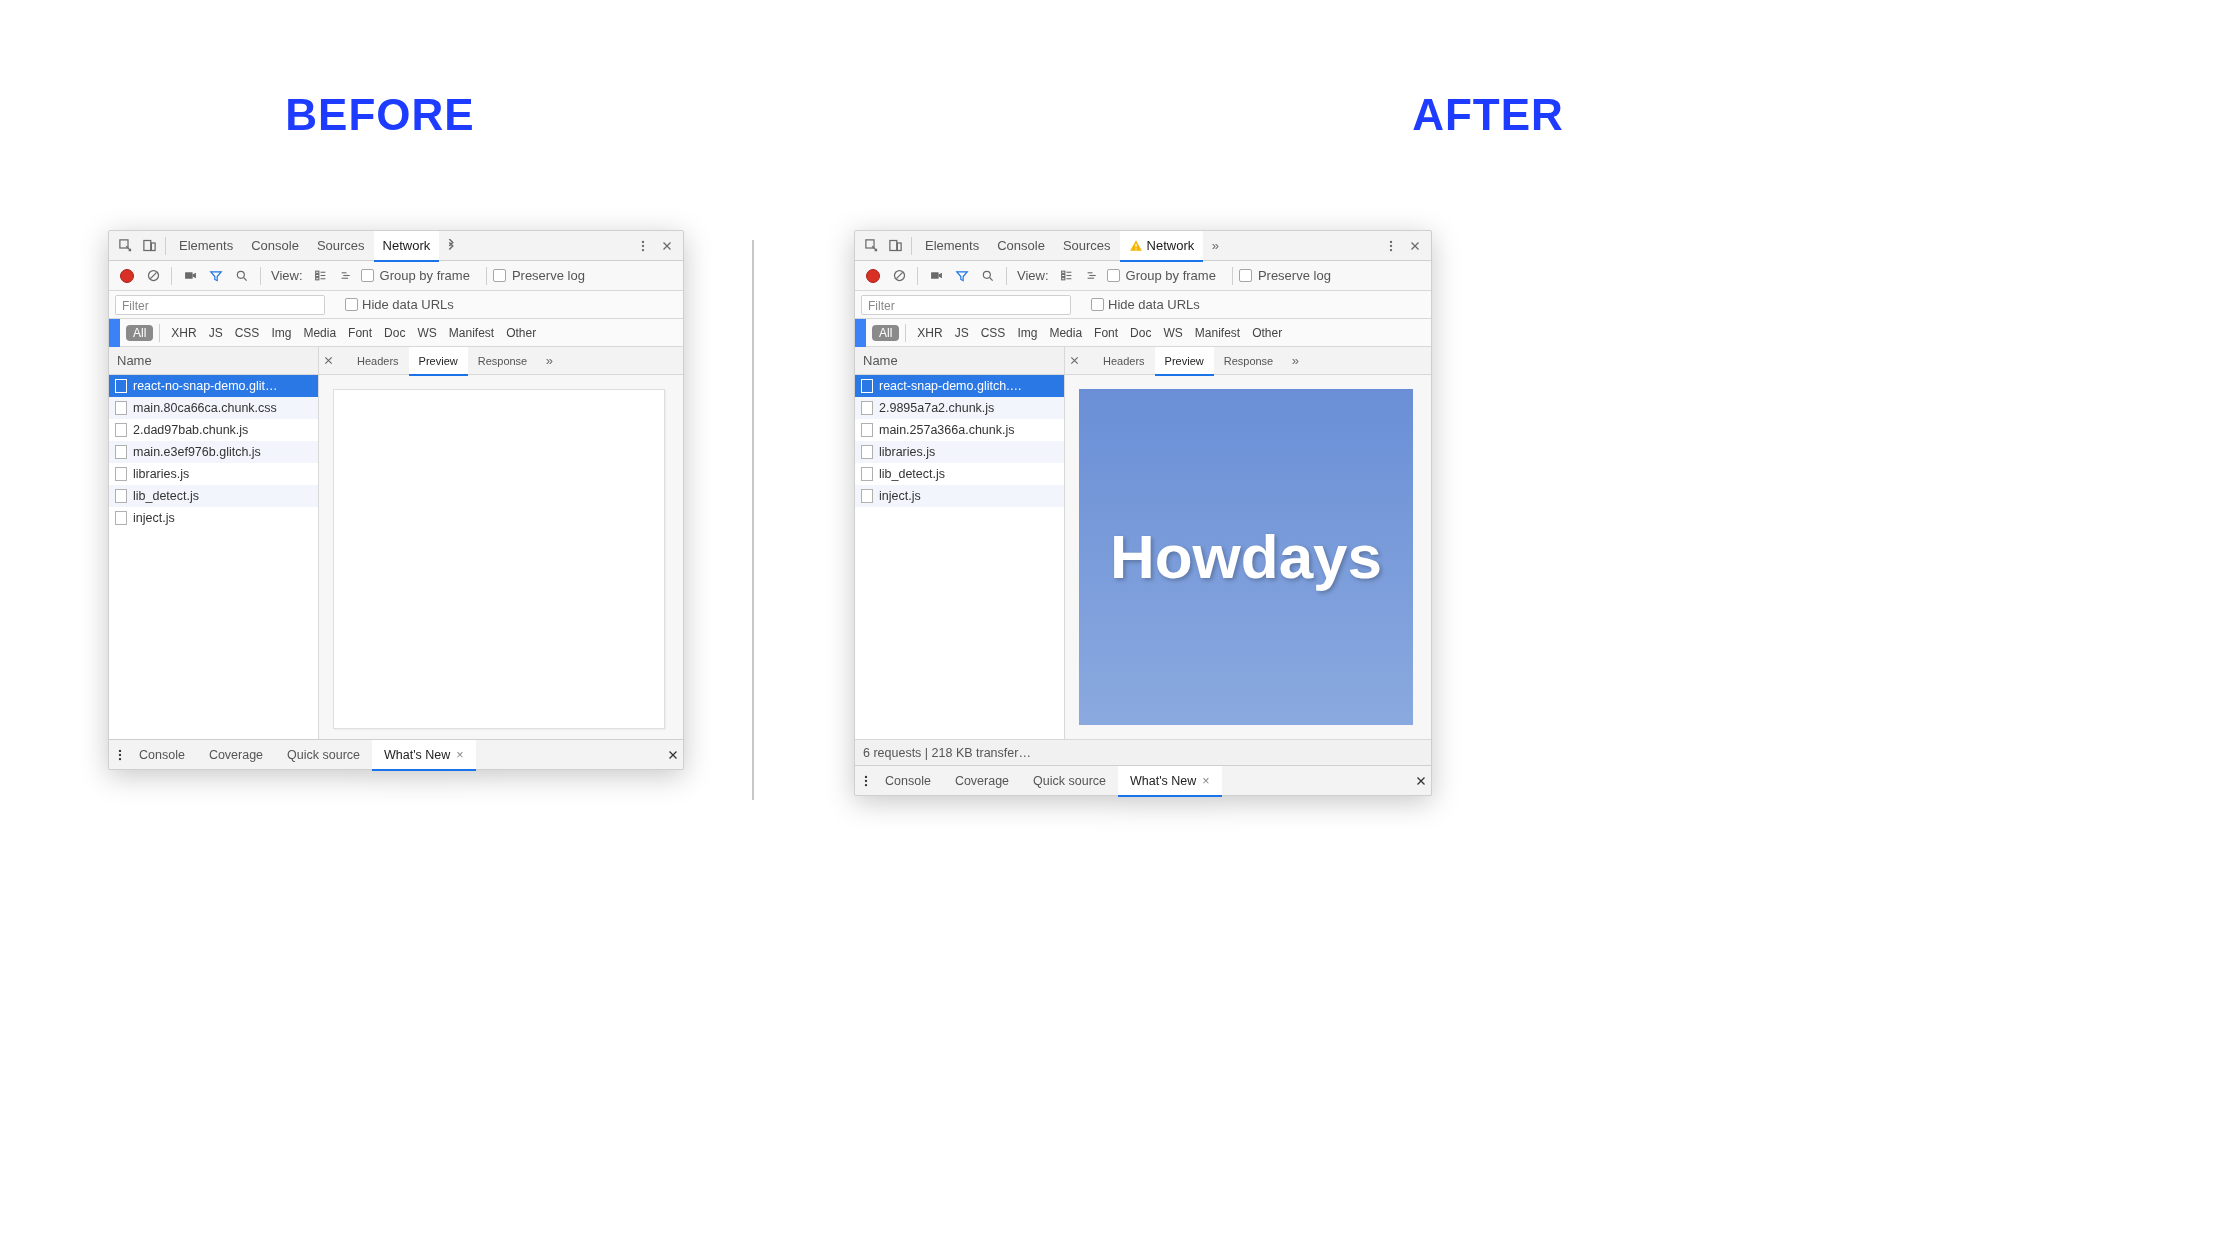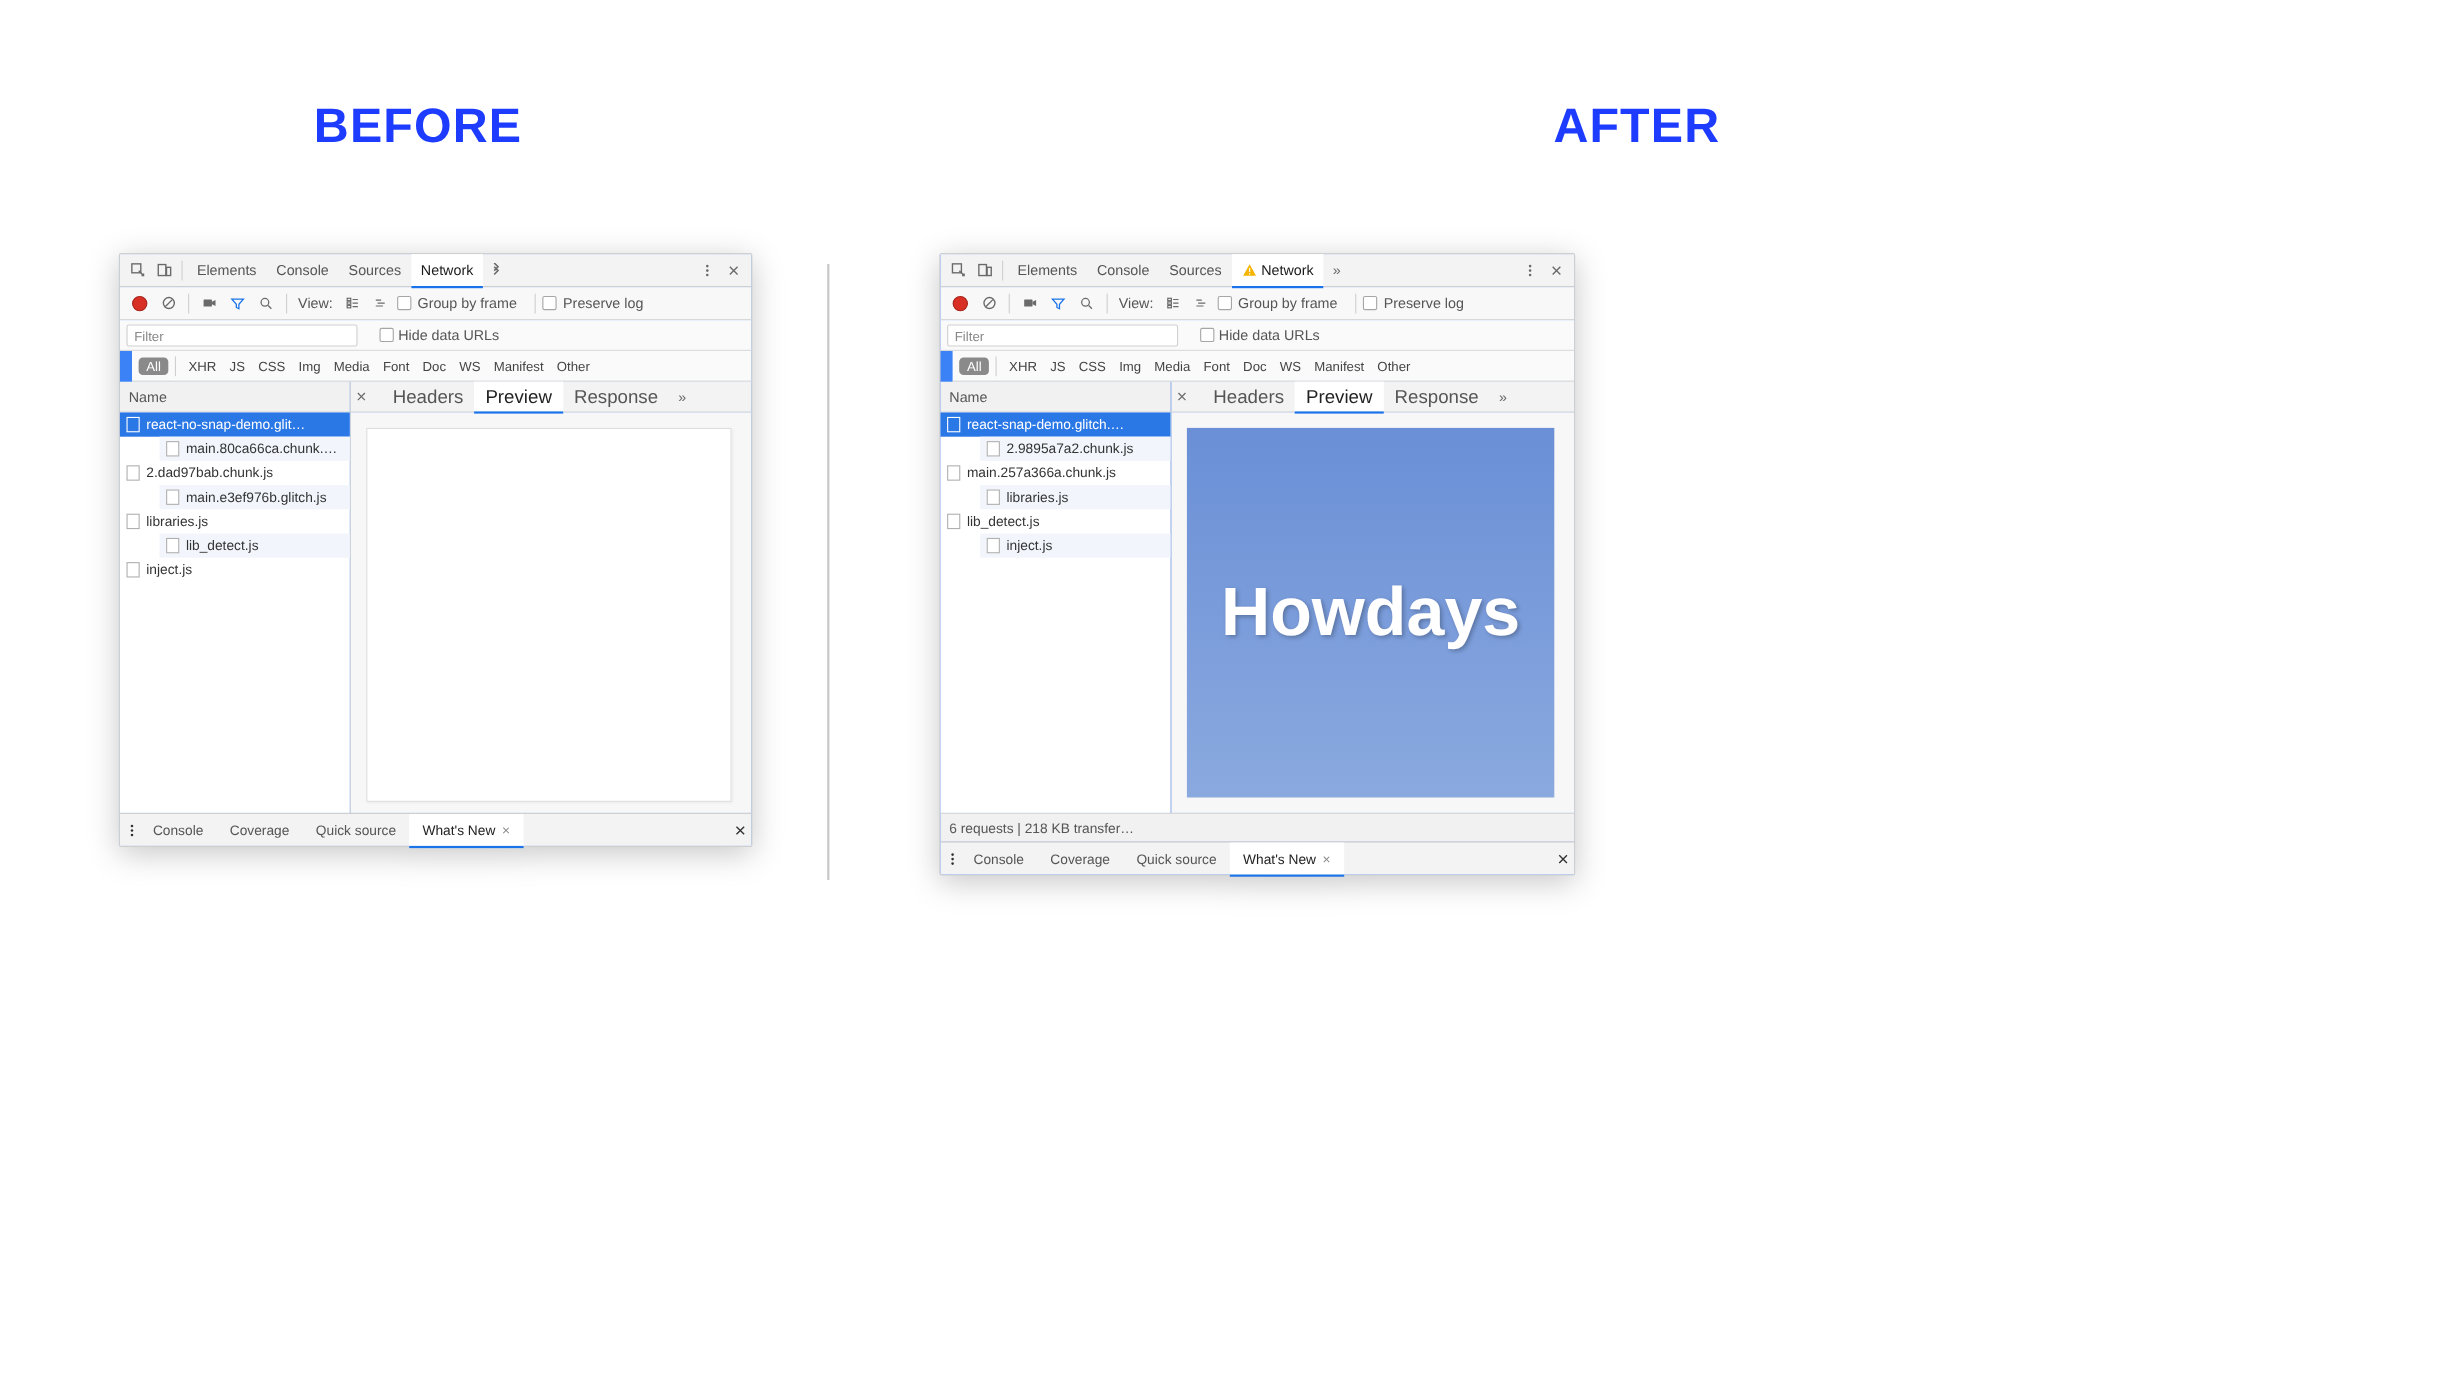--- a/index.html
+++ b/index.html
@@ -155,39 +155,39 @@
       font-size: 12.5px; color: #333;
     }
     .req .doc-icon {
       width: 12px; height: 14px; border: 1px solid #b0b0b0;
       background: #fff; flex: 0 0 auto;
     }
     .req.selected {
       background: #2a77e6; color: #fff;
     }
     .req.selected .doc-icon { border-color: #fff; background: transparent; }
-    .req.striped { background: #f2f6fc; margin-left: 36px; }
+    .req.striped { background: #f2f6fc; }
     .req-text { overflow: hidden; text-overflow: ellipsis; white-space: nowrap; }
 
     .detail {
       flex: 1;
       display: flex; flex-direction: column;
     }
     .detail-tabs {
       height: 28px; display: flex; align-items: center;
       background: #f3f3f3; border-bottom: 1px solid #d8d8d8;
       padding-left: 4px;
     }
     .detail-tabs .close-x {
       width: 24px; text-align: center; color: #6a6a6a;
       cursor: pointer;
     }
     .detail-tabs .dtab {
       padding: 0 10px; height: 28px; display: flex; align-items: center;
-      color: #555; font-size: 17px; cursor: pointer; position: relative;
+      color: #555; font-size: 11px; cursor: pointer; position: relative;
     }
     .detail-tabs .dtab.active { color: #222; background: #fff; }
     .detail-tabs .dtab.active::after {
       content: ""; position: absolute; left: 0; right: 0; bottom: -1px;
       height: 2px; background: #1a73e8;
     }
     .preview-area {
       flex: 1; background: #f7f7f7;
       padding: 14px 18px 10px 14px;
       display: flex; align-items: flex-start;

